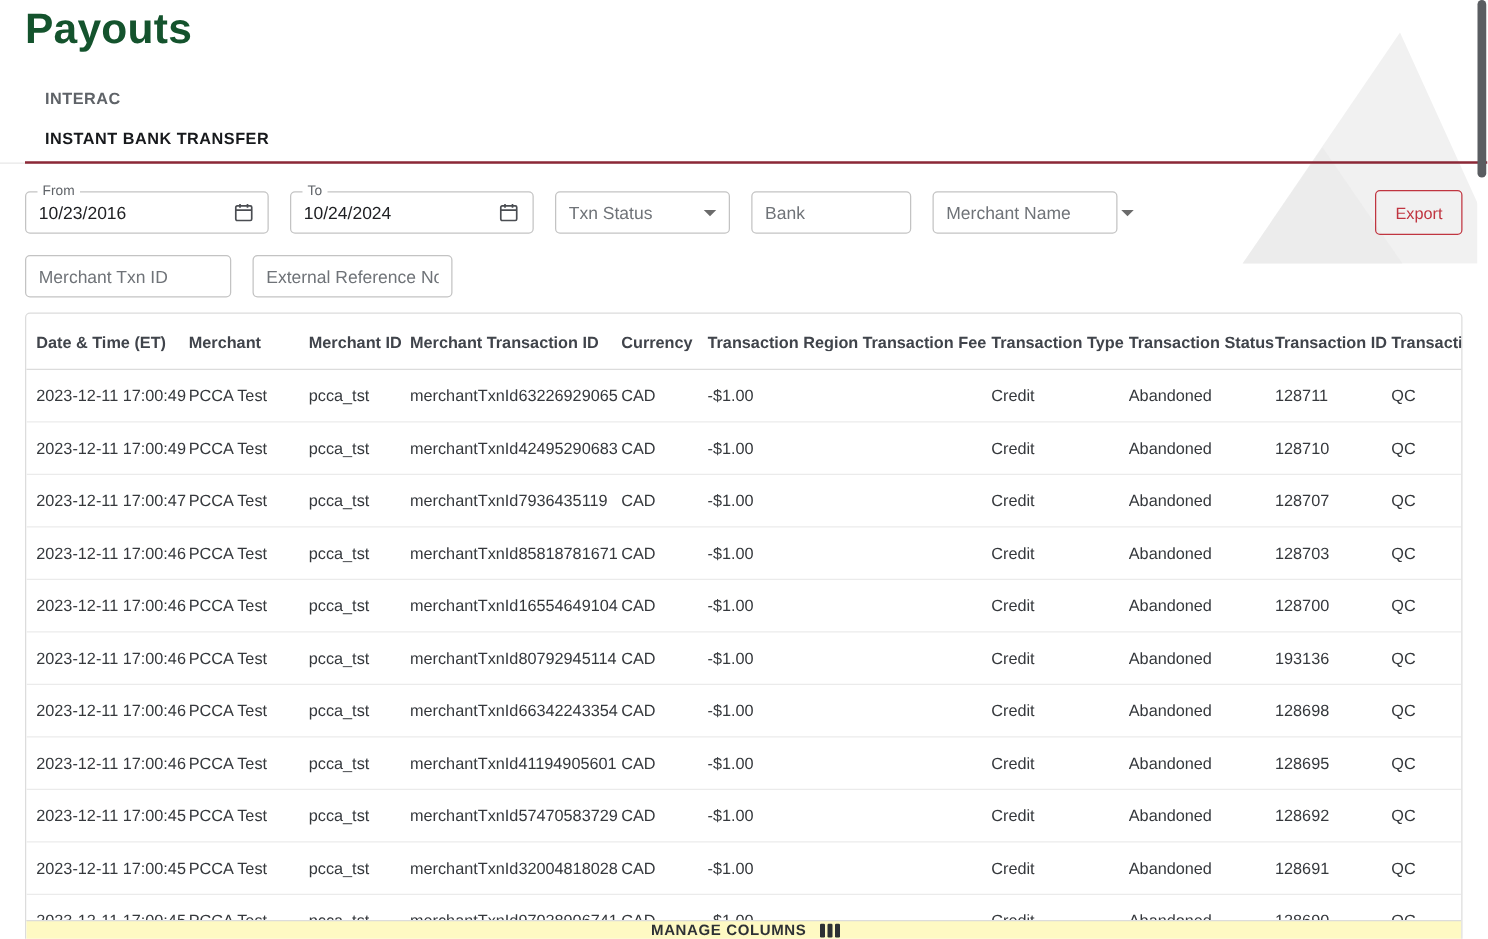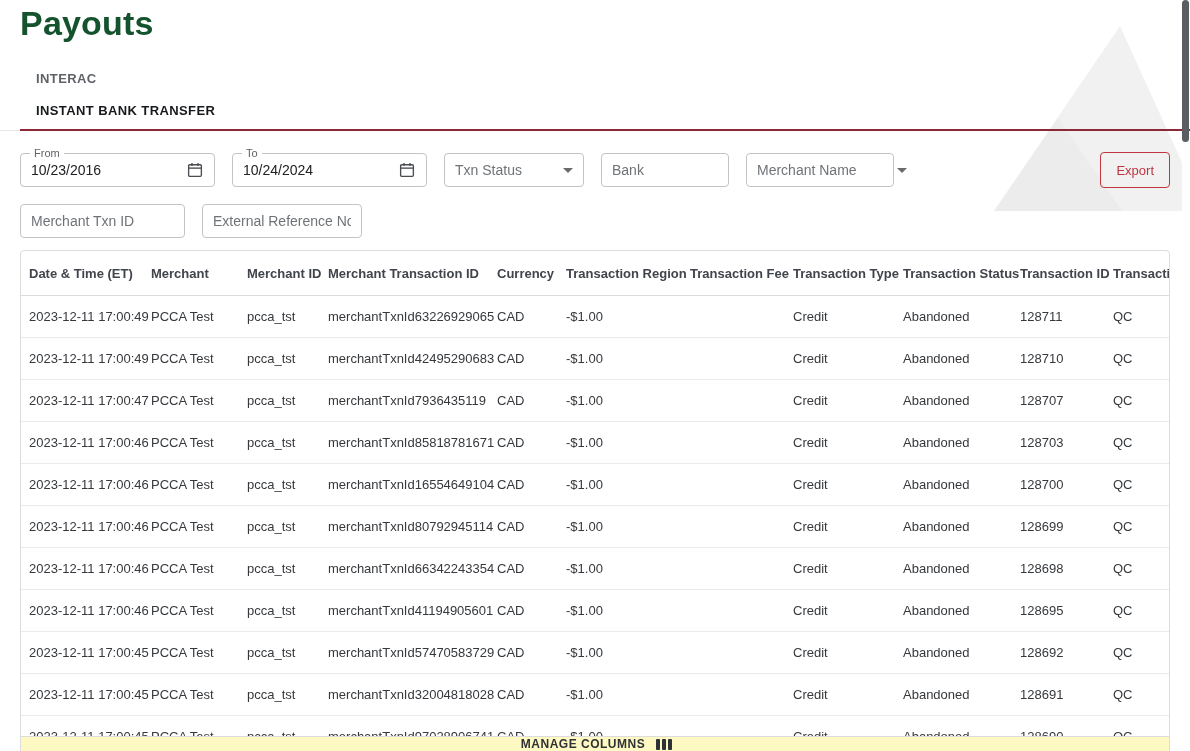--- a/index.html
+++ b/index.html
@@ -275,21 +275,21 @@
         <div class="tr">
     <div class="td c0">2023-12-11 17:00:46</div>
     <div class="td c1">PCCA Test</div>
     <div class="td c2">pcca_tst</div>
     <div class="td c3">merchantTxnId80792945114</div>
     <div class="td c4">CAD</div>
     <div class="td c5">-$1.00</div>
     <div class="td c6"></div>
     <div class="td c7">Credit</div>
     <div class="td c8">Abandoned</div>
-    <div class="td c9">128699</div>
+    <div class="td c9">193136</div>
     <div class="td c10">QC</div>
   </div>
         <div class="tr">
     <div class="td c0">2023-12-11 17:00:46</div>
     <div class="td c1">PCCA Test</div>
     <div class="td c2">pcca_tst</div>
     <div class="td c3">merchantTxnId66342243354</div>
     <div class="td c4">CAD</div>
     <div class="td c5">-$1.00</div>
     <div class="td c6"></div>

